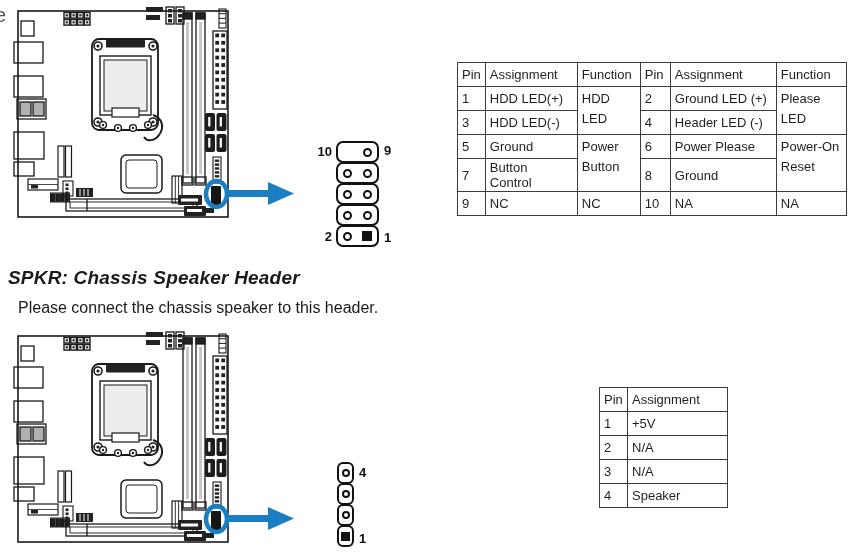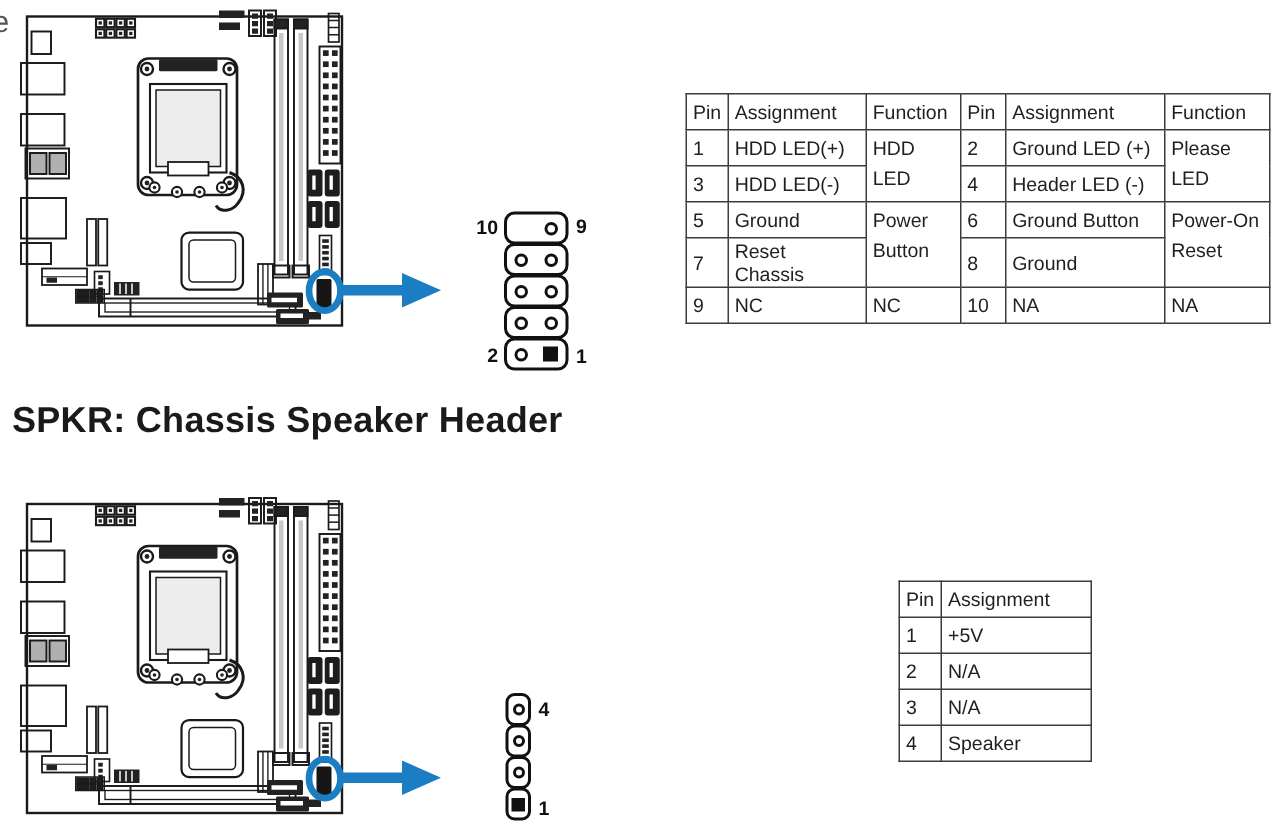--- a/index.html
+++ b/index.html
@@ -4,21 +4,21 @@
 <style>
   html,body{margin:0;padding:0;background:#fff;}
   .canvas{
     position:relative;width:853px;height:560px;background:#fff;overflow:hidden;
     font-family:"Liberation Sans",sans-serif;color:#1a1a1a;
   }
   .abs{position:absolute;}
   
   .fragment{left:-5px;top:4px;font-size:20px;color:#555;}
   
-  .spkr-title{left:8px;top:267px;font-size:24px;font-weight:bold;letter-spacing:.2px;}
+  .spkr-title{left:8px;top:267px;font-size:19px;font-weight:bold;letter-spacing:.2px;font-style:italic;}
   .spkr-desc{left:18px;top:299px;font-size:16px;}
   
   table.man{border-collapse:collapse;table-layout:fixed;font-size:13px;color:#1f1f1f;}
   table.man td{border:1px solid #3c3c3c;padding:1px 4px;height:21px;white-space:pre-line;overflow:hidden;}
   table.man td.fn{vertical-align:top;line-height:20px;padding-top:2px;}
   #table1{left:457px;top:62px;}
   #table2{left:599px;top:387px;}
   
   .hdrdiag{font-weight:bold;font-size:13px;}
   .plbl{position:absolute;font:bold 13px "Liberation Sans",sans-serif;color:#111;}
@@ -283,42 +283,43 @@
         <td>HDD LED(-)</td>
         <td>4</td>
         <td>Header LED (-)</td>
       </tr>
       <tr>
         <td>5</td>
         <td>Ground</td>
         <td class="fn" rowspan="2">Power
 Button</td>
         <td>6</td>
-        <td>Ground Button</td>
+        <td>Power Please</td>
         <td class="fn" rowspan="2">Power-On
 Reset</td>
       </tr>
       <tr>
         <td>7</td>
-        <td>Reset Chassis</td>
+        <td>Button Control</td>
         <td>8</td>
         <td>Ground</td>
       </tr>
       <tr>
         <td>9</td>
         <td>NC</td>
         <td>NC</td>
         <td>10</td>
         <td>NA</td>
         <td>NA</td>
       </tr>
     </tbody>
   </table>
 
   <div class="abs spkr-title">SPKR: Chassis Speaker Header</div>
+  <div class="abs spkr-desc">Please connect the chassis speaker to this header.</div>
 
   <div class="abs mobo" id="mobo2">
   <svg width="300" height="225" viewBox="0 0 300 225" xmlns="http://www.w3.org/2000/svg">
     <g stroke="#1a1a1a" stroke-width="1.3" fill="none">
       <rect x="18" y="6" width="210" height="206" fill="#fff" stroke-width="1.6"></rect>
       <g>
         <rect x="21" y="16" width="13" height="15"></rect>
         <rect x="14" y="37" width="29" height="21"></rect>
         <rect x="14" y="71" width="29" height="21"></rect>
         <rect x="17" y="94" width="29" height="20"></rect>

